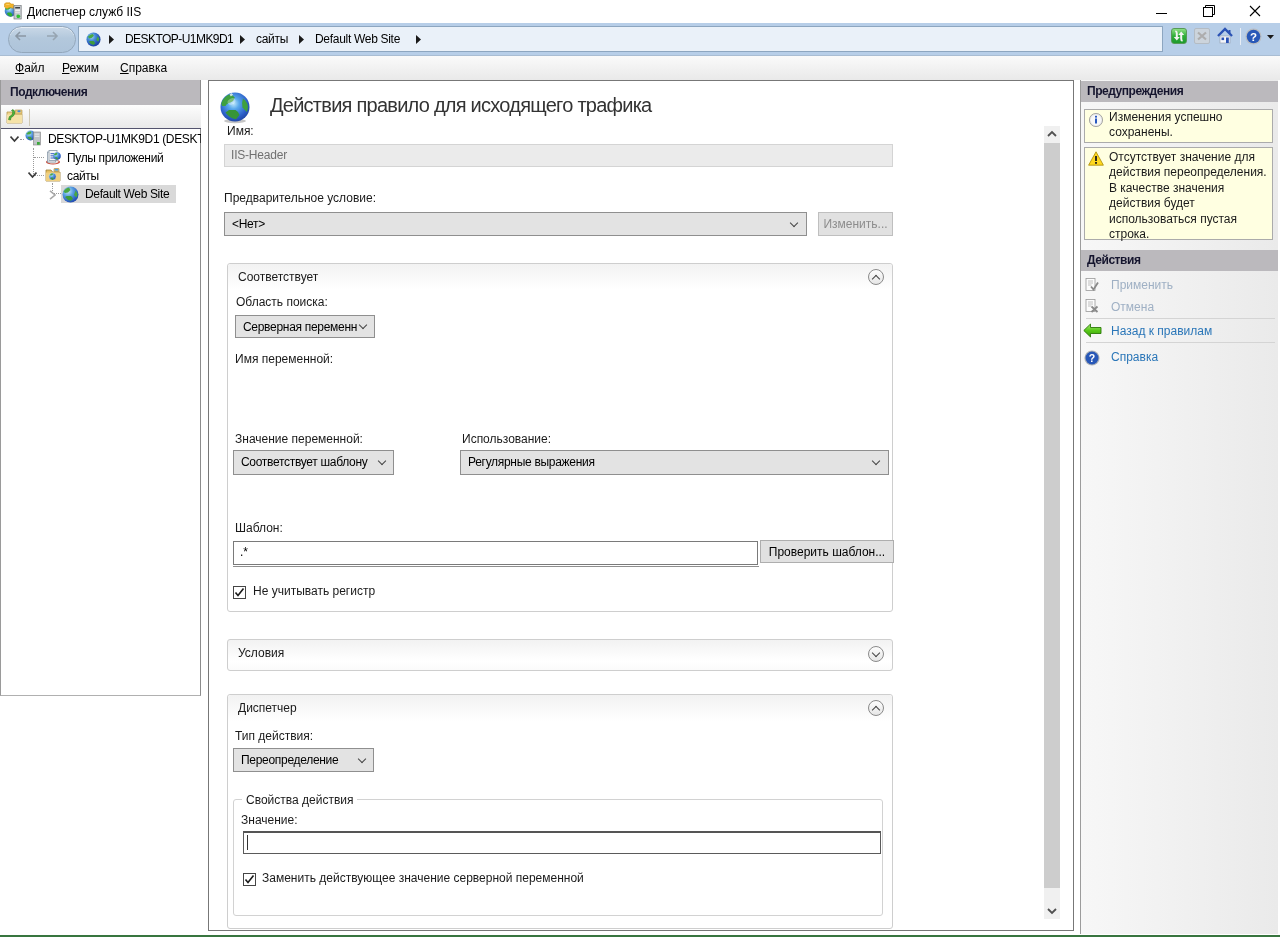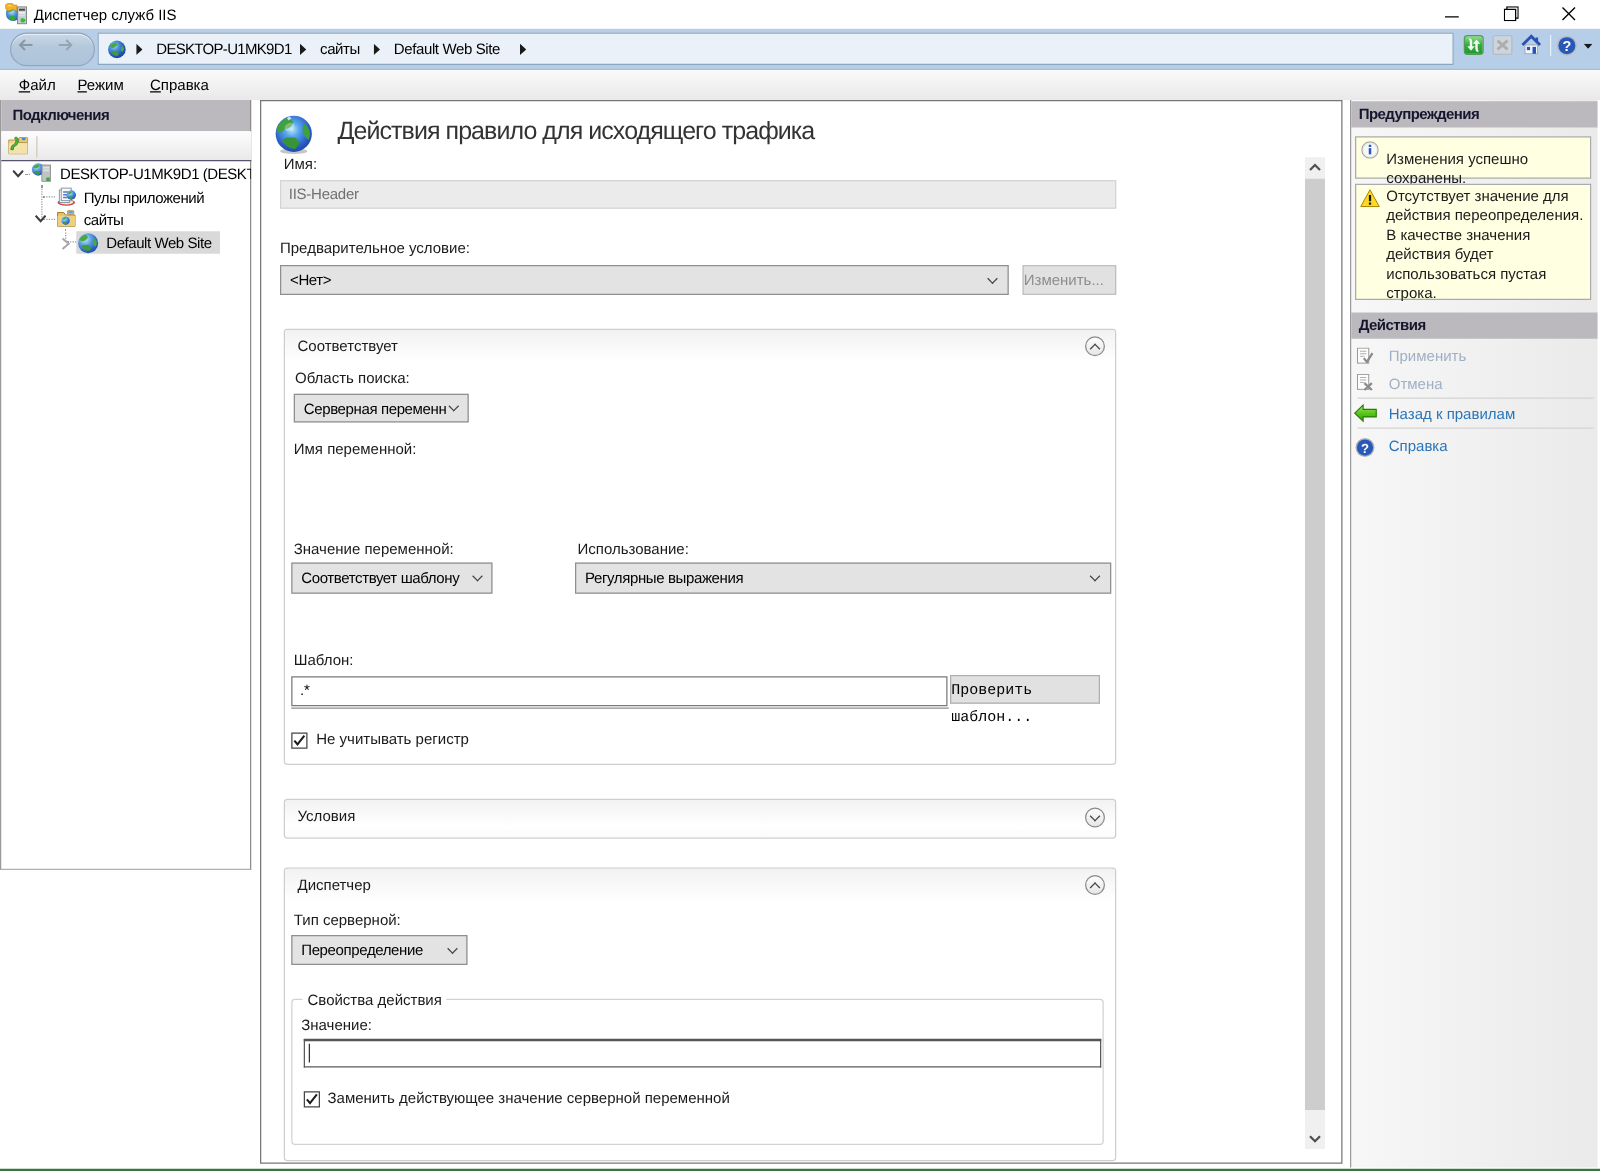--- a/index.html
+++ b/index.html
@@ -28,21 +28,21 @@
 #ltoolbar { left:0; top:25px; width:200px; height:24px; background:linear-gradient(#fdfdfd,#e9e9e9); border-bottom:1px solid #54546e; }
 #ltb-sep { left:28px; top:4px; width:1px; height:17px; background:#cfc9b6; }
 .trow { font-size:12px; color:#000; white-space:nowrap; letter-spacing:-0.35px; }
 .tsel { background:#d9d9d9; }
 
 #center { left:208px; top:80px; width:866px; height:851px; background:#fff; border:1px solid #777777; }
 .lbl { position:absolute; font-size:12px; color:#1a1a1a; white-space:nowrap; }
 .inp { position:absolute; background:#fff; border:1px solid #7a7a7a; font-size:12px; color:#000; padding:3px 6px 0 6px; white-space:nowrap; overflow:hidden; letter-spacing:-0.2px; }
 .inpdis { background:#ebebeb; border:1px solid #d4d4d4; color:#707070; }
 .combo { position:absolute; background:#e3e3e3; border:1px solid #8f8f8f; font-size:12px; color:#000; padding:4px 20px 0 7px; white-space:nowrap; overflow:hidden; letter-spacing:-0.3px; }
-.btn { position:absolute; background:#e1e1e1; border:1px solid #aeaeae; font-size:12px; color:#000; text-align:left; }
+.btn { position:absolute; background:#e1e1e1; border:1px solid #aeaeae; font-size:12px; color:#000; text-align:center; }
 .btndis { color:#8d8d8d; border-color:#bfbfbf; }
 .chev { position:absolute; width:6px; height:6px; border-right:1.3px solid #444; border-bottom:1.3px solid #444; transform:rotate(45deg); }
 .sec { position:absolute; border:1px solid #cecece; border-radius:3px; background:#fff; }
 .sechead { position:absolute; left:0; top:0; right:0; height:26px; background:linear-gradient(#f2f2f2,#ffffff); border-radius:3px 3px 0 0; }
 .sectitle { position:absolute; left:10px; top:6px; font-size:12px; color:#1a1a1a; }
 .cc { position:absolute; width:16px; height:16px; border-radius:50%; border:1px solid #8a8a8a; background:linear-gradient(#fdfdfd,#e6e6e6); }
 .cb { position:absolute; width:13px; height:13px; background:#fff; border:1px solid #454545; }
 
 #rpanel { left:1080px; top:80px; width:198px; height:854px; background:linear-gradient(90deg,#f7f7f7,#eaeaea); border-left:1px solid #9c9c9c; }
 .ybox { position:absolute; left:3px; width:189px; background:#ffffe1; border:1px solid #ababab; font-size:12px; color:#1a1a1a; line-height:15.4px; }
@@ -280,21 +280,21 @@
       <div class="lbl" style="left:8px;top:31px;">Область поиска:</div>
       <div class="combo" style="left:7px;top:51px;width:140px;height:23px;">Серверная переменн<span class="chev" style="right:8px;top:6px;"></span></div>
       <div class="lbl" style="left:7px;top:88px;">Имя переменной:</div>
       <div class="lbl" style="left:7px;top:168px;">Значение переменной:</div>
       <div class="combo" style="left:5px;top:186px;width:161px;height:25px;">Соответствует шаблону<span class="chev" style="right:8px;top:7px;"></span></div>
       <div class="lbl" style="left:234px;top:168px;">Использование:</div>
       <div class="combo" style="left:232px;top:186px;width:429px;height:25px;">Регулярные выражения<span class="chev" style="right:9px;top:7px;"></span></div>
       <div class="lbl" style="left:7px;top:257px;">Шаблон:</div>
       <div class="inp" style="left:5px;top:277px;width:525px;height:24px;">.*</div>
       <div class="ab" style="left:5px;top:302px;width:526px;height:1px;background:#8f8f8f;"></div>
-      <div class="btn" style="left:532px;top:276px;width:120px;height:23px;line-height:22px;font-family:Liberation Mono, monospace;">Проверить шаблон...</div>
+      <div class="btn" style="left:532px;top:276px;width:134px;height:23px;line-height:22px;">Проверить шаблон...</div>
       <div class="cb" style="left:5px;top:322px;">
           <svg width="11" height="11" viewBox="0 0 11 11" style="position:absolute;left:0;top:0;">
             <path d="M1.5 5.5 L4 8.5 L9.5 1.5" fill="none" stroke="#1a1a1a" stroke-width="1.6"></path>
           </svg>
         </div>
       <div class="lbl" style="left:25px;top:320px;">Не учитывать регистр</div>
     </div>
 
     <div class="sec" style="left:18px;top:558px;width:666px;height:32px;background:linear-gradient(#f2f2f2,#ffffff 70%,#fbfbfb);">
       <div class="sectitle">Условия</div>
@@ -302,21 +302,21 @@
           <span class="chev" style="left:4px;top:3px;"></span>
         </div>
     </div>
 
     <div class="sec" style="left:18px;top:613px;width:666px;height:235px;">
       <div class="sechead"></div>
       <div class="sectitle">Диспетчер</div>
       <div class="cc" style="right:8px;top:5px;">
           <span class="chev" style="left:4px;top:6px;transform:rotate(-135deg);"></span>
         </div>
-      <div class="lbl" style="left:7px;top:34px;">Тип серверной:</div>
+      <div class="lbl" style="left:7px;top:34px;">Тип действия:</div>
       <div class="combo" style="left:5px;top:53px;width:141px;height:24px;">Переопределение<span class="chev" style="right:8px;top:7px;"></span></div>
       <div class="ab" style="left:5px;top:104px;width:650px;height:117px;border:1px solid #d2d2d2;border-radius:3px;">
         <div class="ab" style="left:8px;top:-7px;background:#fff;padding:0 4px;font-size:12px;color:#1a1a1a;">Свойства действия</div>
         <div class="lbl" style="left:7px;top:13px;">Значение:</div>
         <div class="inp" style="left:9px;top:31px;width:638px;height:23px;border:1px solid #5a5a5a;border-top:2px solid #555;">
             <span style="position:absolute;left:3px;top:2px;width:1px;height:15px;background:#333;"></span>
           </div>
         <div class="cb" style="left:9px;top:73px;">
             <svg width="11" height="11" viewBox="0 0 11 11" style="position:absolute;left:0;top:0;">
               <path d="M1.5 5.5 L4 8.5 L9.5 1.5" fill="none" stroke="#1a1a1a" stroke-width="1.6"></path>
@@ -339,21 +339,21 @@
 
   <div id="rpanel" class="ab">
     <div class="phead" style="position:absolute;left:0;top:1px;width:197px;padding-left:6px;">Предупреждения</div>
     <div class="ybox" style="top:29px;height:34px;">
       <svg style="position:absolute;left:4px;top:3px;" width="14" height="14" viewBox="0 0 14 14">
         <circle cx="7" cy="7" r="6.6" fill="#e8e8e8" stroke="#888" stroke-width="0.7"></circle>
         <circle cx="7" cy="7" r="5.2" fill="#f8f8f8"></circle>
         <rect x="6" y="5.5" width="2" height="5" fill="#2858c0"></rect>
         <rect x="6" y="2.8" width="2" height="1.8" fill="#2858c0"></rect>
       </svg>
-      <div style="position:absolute;left:24px;top:10px;width:160px;">Изменения успешно сохранены.</div>
+      <div style="position:absolute;left:24px;top:0;width:160px;">Изменения успешно сохранены.</div>
     </div>
     <div class="ybox" style="top:67px;height:93px;">
       <svg style="position:absolute;left:3px;top:3px;" width="16" height="15" viewBox="0 0 16 15">
         <path d="M8 0.8 L15.4 14.2 L0.6 14.2 Z" fill="#ffd820" stroke="#a88800" stroke-width="0.8"></path>
         <rect x="7.1" y="5" width="1.8" height="5" fill="#1a1a1a"></rect>
         <rect x="7.1" y="11" width="1.8" height="1.8" fill="#1a1a1a"></rect>
       </svg>
       <div style="position:absolute;left:24px;top:2px;width:162px;">Отсутствует значение для действия переопределения. В&nbsp;качестве значения действия будет использоваться пустая строка.</div>
     </div>
     <div class="phead" style="position:absolute;left:0;top:170px;width:197px;padding-left:6px;">Действия</div>

